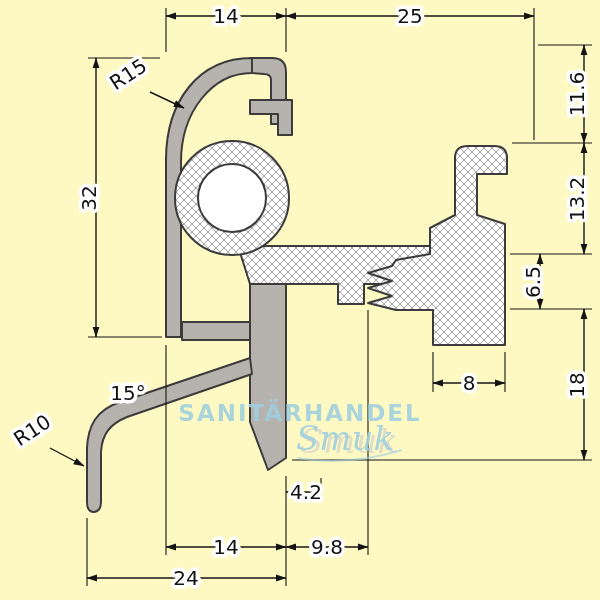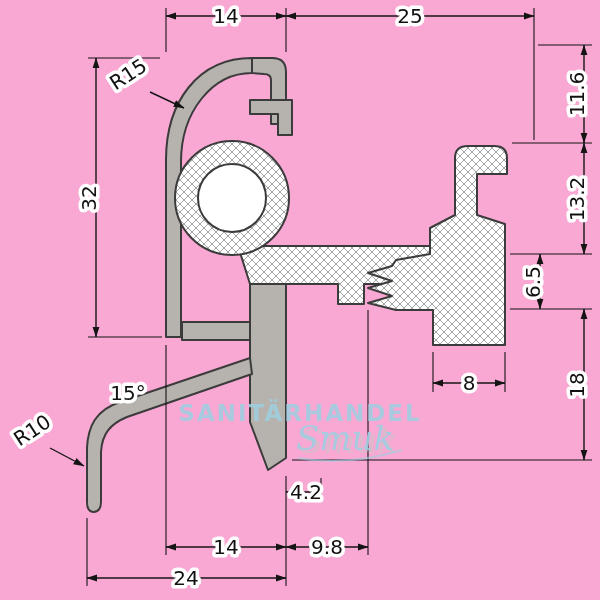--- a/index.html
+++ b/index.html
@@ -1,17 +1,17 @@
 <!DOCTYPE html>
 <html><head>
 <meta charset="utf-8">
 <title>Profile Cross-Section Drawing</title>
 <style>
   html,body { margin:0; padding:0; background:#fff; }
-  .stage { position:relative; width:600px; height:600px; background:#f9a8d4; overflow:hidden;
+  .stage { position:relative; width:600px; height:600px; background:#fef9c3; overflow:hidden;
            font-family:"DejaVu Sans", sans-serif; }
   svg { position:absolute; left:0; top:0; }
 
   .alu    { fill:#b6b3ae; stroke:#3b3b3b; stroke-width:2; stroke-linejoin:round; }
   .hatch  { fill:url(#xh); stroke:#3b3b3b; stroke-width:2; stroke-linejoin:round; }
   .bore   { fill:#ffffff; stroke:#3b3b3b; stroke-width:2; }
   .dim    { stroke:#141414; stroke-width:1.4; fill:none; }
   .ext    { stroke:#141414; stroke-width:1.1; fill:none; }
   .lead   { stroke:#141414; stroke-width:1.4; fill:none; }
   .dimtext { font:20px "DejaVu Sans", sans-serif; fill:#111;

